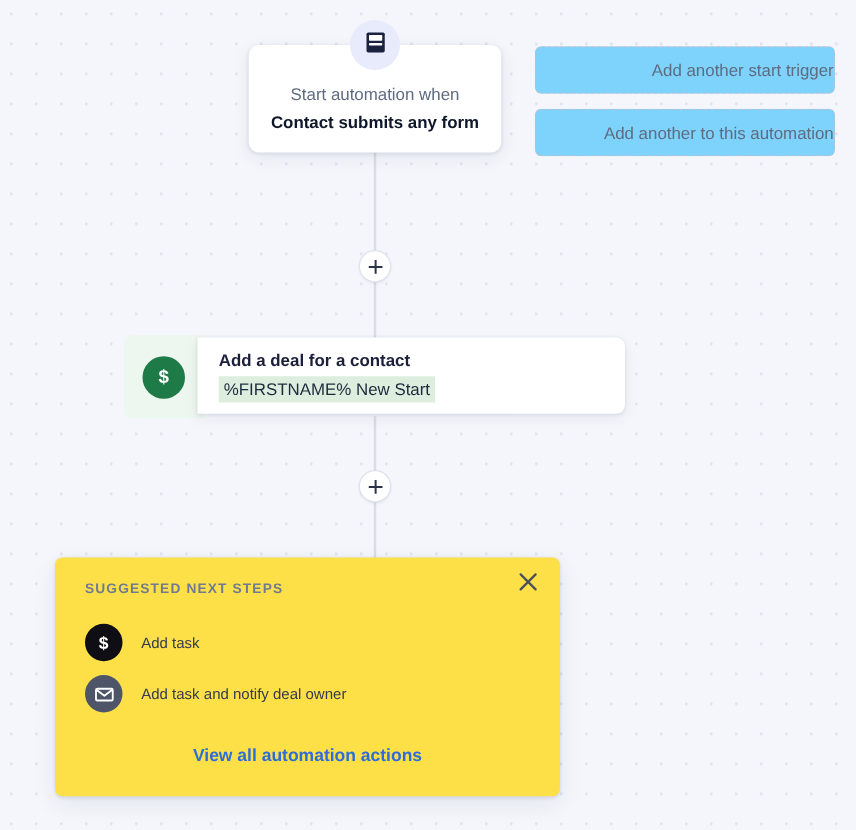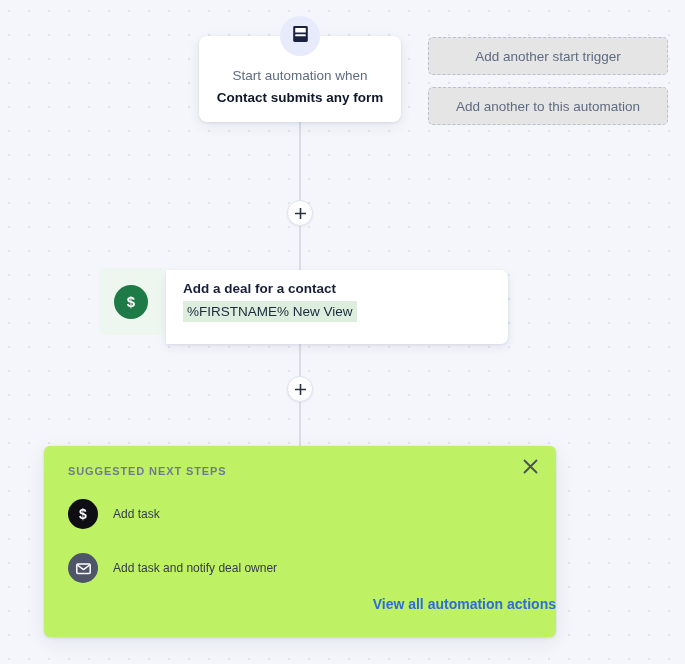--- a/index.html
+++ b/index.html
@@ -79,26 +79,26 @@
     justify-content: center;
     z-index: 5;
   }
 
   
   .dashed-btn {
     position: absolute;
     left: 428px;
     width: 240px;
     height: 38px;
-    background: #e5e5e5;
+    background: #7dd3fc;
     border: 1.5px dashed #b9c0d2;
     border-radius: 5px;
     display: flex;
     align-items: center;
-    justify-content: center;
+    justify-content: flex-end;
     font-size: 13.5px;
     color: #5f6b81;
     cursor: pointer;
   }
   .dashed-1 { top: 37px; }
   .dashed-2 { top: 87px; }
 
   
   .plus-btn {
     position: absolute;
@@ -150,26 +150,25 @@
     color: #ffffff;
     font-size: 15px;
     font-weight: bold;
     line-height: 1;
   }
   .deal-body {
     position: absolute;
     left: 59px;
     top: 2px;
     width: 342px;
-    height: 74px;
+    height: 61px;
     background: #ffffff;
     border-radius: 0 7px 7px 0;
     box-shadow: 0 1px 3px rgba(30,40,80,0.10), 0 4px 12px rgba(30,40,80,0.06);
     padding: 9px 0 0 17px;
-    margin-left: 8px;
   }
   .deal-title {
     font-size: 13.5px;
     font-weight: bold;
     color: #1b1f3b;
     line-height: 19px;
   }
   .deal-chip {
     display: inline-block;
     margin-top: 3px;
@@ -178,23 +177,23 @@
     font-size: 13.5px;
     padding: 2px 4px;
     line-height: 17px;
   }
 
   
   .panel {
     position: absolute;
     left: 44px;
     top: 446px;
-    width: 512px;
+    width: 404px;
     height: 191px;
-    background: #bef264;
+    background: #fde047;
     border-radius: 6px;
     box-shadow: 0 1px 3px rgba(30,40,80,0.12), 0 6px 20px rgba(30,40,80,0.08);
   }
   .panel-header {
     position: absolute;
     left: 24px;
     top: 19px;
     font-size: 11px;
     font-weight: bold;
     letter-spacing: 0.9px;
@@ -214,21 +213,21 @@
 
   .sug-row {
     position: absolute;
     left: 24px;
     display: flex;
     align-items: center;
     gap: 15px;
     cursor: pointer;
   }
   .sug-1 { top: 53px; }
-  .sug-2 { top: 107px; justify-content: flex-end; }
+  .sug-2 { top: 94px; justify-content: flex-end; }
 
   .sug-icon {
     width: 30px;
     height: 30px;
     border-radius: 50%;
     display: flex;
     align-items: center;
     justify-content: center;
     flex: 0 0 auto;
   }
@@ -243,21 +242,21 @@
   .sug-label {
     font-size: 12px;
     color: #353b4a;
   }
 
   .view-all {
     position: absolute;
     left: 0;
     right: 0;
     top: 150px;
-    text-align: right;
+    text-align: center;
     font-size: 14px;
     font-weight: bold;
     color: #2e6cda;
     cursor: pointer;
   }
 </style>
 </head>
 <body>
 
 <div class="canvas">
@@ -304,21 +303,21 @@
       </svg>
     </span>
   </div>
 
   <div class="deal-wrap">
     <div class="deal-green">
       <div class="deal-circle">$</div>
     </div>
     <div class="deal-body">
       <div class="deal-title">Add a deal for a contact</div>
-      <span class="deal-chip">%FIRSTNAME% New View</span>
+      <span class="deal-chip">%FIRSTNAME% New Start</span>
     </div>
   </div>
 
   <div class="panel">
     <div class="panel-header">SUGGESTED NEXT STEPS</div>
 
     <div class="close-btn">
       <span>
         <svg width="15" height="15" viewBox="0 0 15 15" aria-hidden="true">
           <path d="M1.5 1.5 L13.5 13.5 M13.5 1.5 L1.5 13.5" stroke="#4a4f5c" stroke-width="1.8" stroke-linecap="round"></path>

